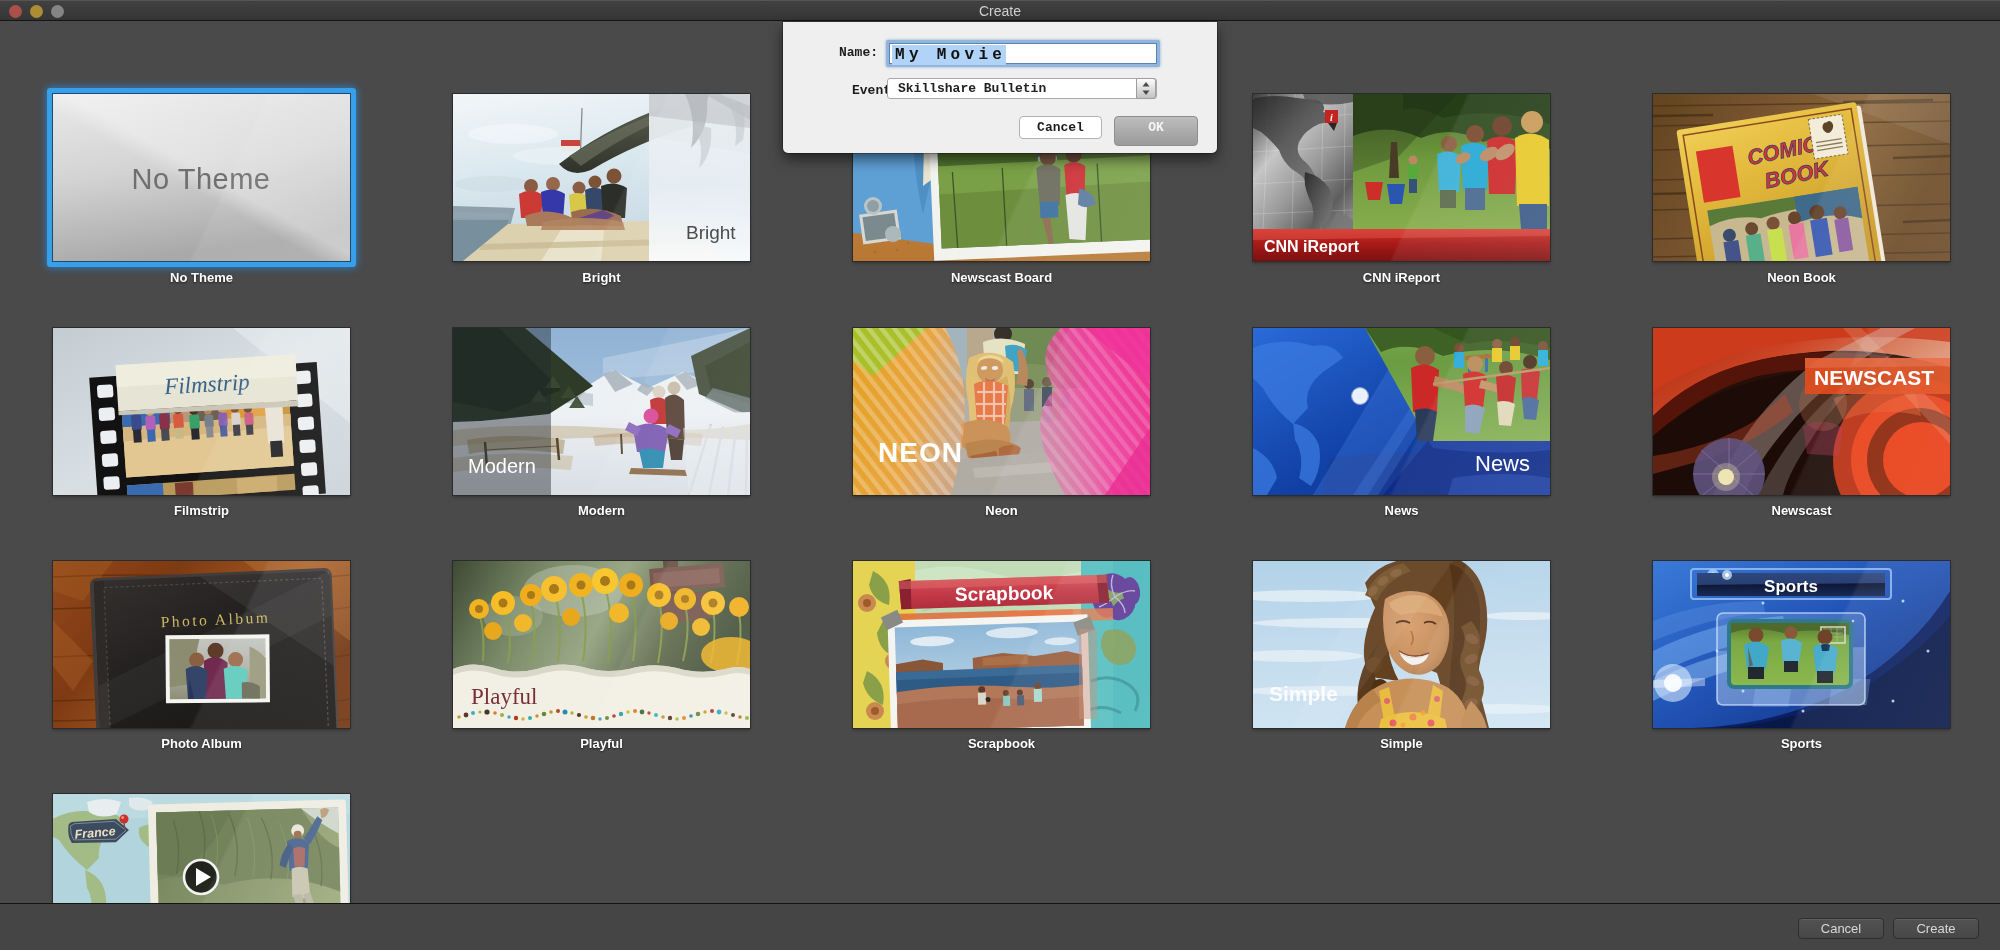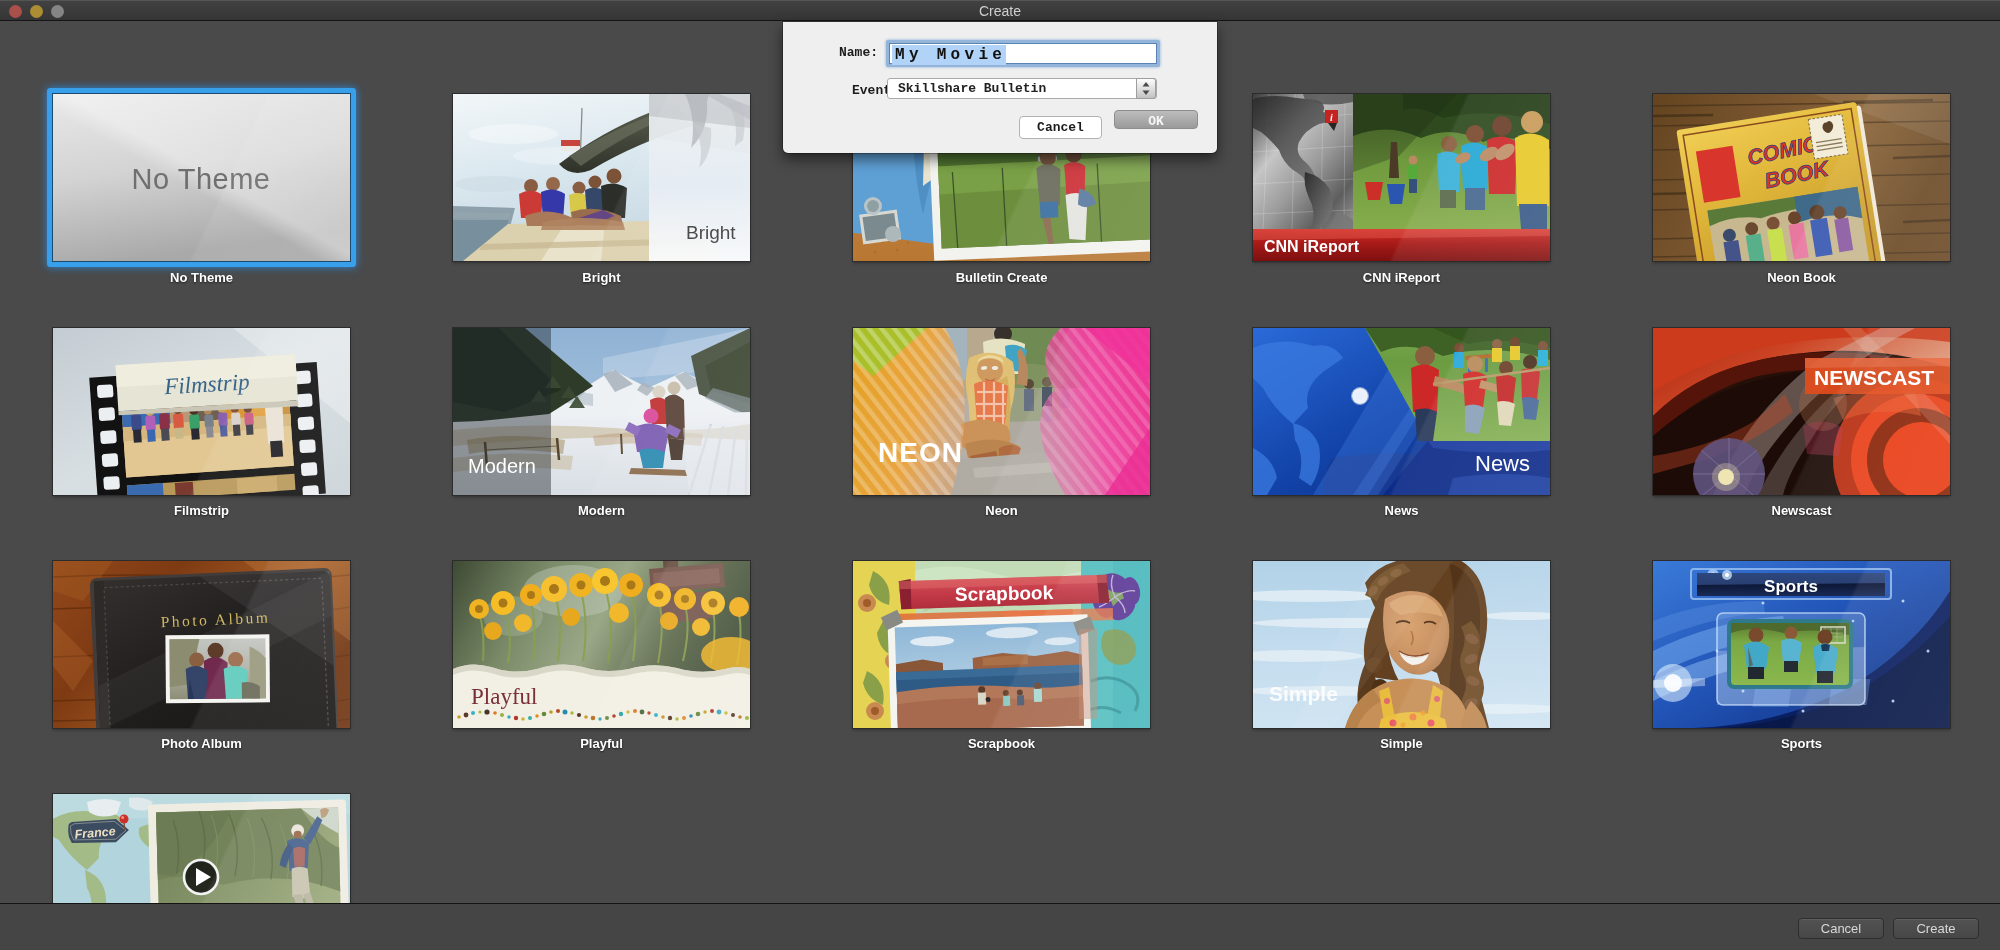--- a/index.html
+++ b/index.html
@@ -19,21 +19,21 @@
 
 #dlg { position:absolute; left:783px; top:22px; width:434px; height:131px; background:#efefef; border-radius:0 0 5px 5px; box-shadow:0 6px 14px rgba(0,0,0,.55), 0 0 0 1px rgba(0,0,0,.25); z-index:30; font-family:"Liberation Mono", monospace; }
 .dlab { position:absolute; color:#1c1c1c; font-size:13px; font-weight:700; }
 #nameField { position:absolute; left:886px; top:40px; width:274px; height:27px; border-radius:2px; background:#93b5da; box-shadow:0 0 3px rgba(100,155,215,.8); z-index:31; font-family:"Liberation Mono", monospace; }
 #nameInner { position:absolute; left:3px; top:3px; width:268px; height:21px; background:#fff; border:1px solid #5a82b4; }
 #nameInner .seltxt { position:absolute; left:2px; top:1px; background:#b2d3f8; color:#111; font-size:16px; font-weight:700; letter-spacing:4.3px; padding:1px 0 1px 3px; white-space:pre; }
 #eventField { position:absolute; left:887px; top:78px; width:270px; height:21px; background:#fff; border:1px solid #aaa; border-radius:3px; z-index:31; font-family:"Liberation Mono", monospace; }
 #eventField .etxt { position:absolute; left:10px; top:2px; color:#222; font-size:13px; font-weight:700; }
 #stepper { position:absolute; right:0px; top:-1px; width:20px; height:21px; border-radius:0 3px 3px 0; background:linear-gradient(#fdfdfd,#c2c2c2); border:1px solid #9e9e9e; }
 #dlgCancel { position:absolute; left:1019px; top:116px; width:83px; height:23px; background:#fff; border:1px solid #b2b2b2; border-radius:4px; z-index:31; color:#1c1c1c; font-size:13px; font-weight:700; text-align:center; line-height:21px; font-family:"Liberation Mono", monospace; }
-#dlgOK { position:absolute; left:1114px; top:110px; width:84px; height:19px; background:linear-gradient(#bdbdbd,#9a9a9a); border:1px solid #8e8e8e; border-radius:4px; z-index:31; color:#f6f6f6; font-size:13px; font-weight:700; text-align:center; line-height:21px; font-family:"Liberation Mono", monospace; }
+#dlgOK { position:absolute; left:1114px; top:116px; width:84px; height:30px; background:linear-gradient(#bdbdbd,#9a9a9a); border:1px solid #8e8e8e; border-radius:4px; z-index:31; color:#f6f6f6; font-size:13px; font-weight:700; text-align:center; line-height:21px; font-family:"Liberation Mono", monospace; }
 
 #botbar { position:absolute; left:0; top:903px; width:2000px; height:47px; background:#454545; border-top:1px solid #141414; z-index:15; }
 .bbtn { position:absolute; top:14px; height:21px; background:linear-gradient(#525252,#474747); border:1px solid #2e2e2e; border-radius:4px; color:#d8d8d8; font-size:13px; text-align:center; line-height:19px; box-shadow:inset 0 1px 0 rgba(255,255,255,.08); }
 </style>
 </head>
 <body>
 <div id="stage">
 
   <div class="thumb" id="t-notheme" style="left:53px; top:94px;">
     <svg width="297" height="167" viewBox="0 0 297 167">
@@ -1265,21 +1265,21 @@
       <circle cx="148" cy="83" r="17" fill="#0d0d0d" opacity="0.8"></circle>
       <circle cx="148" cy="83" r="17" fill="none" stroke="#f2f2f2" stroke-width="2.6"></circle>
       <path d="M143 74 L158 83 L143 92 Z" fill="#ffffff"></path>
     </svg>
   </div>
 
   <div id="sel"></div>
 
   <div class="lab" style="left:53px; top:270px;">No Theme</div>
   <div class="lab" style="left:453px; top:270px;">Bright</div>
-  <div class="lab" style="left:853px; top:270px;">Bulletin Create</div>
+  <div class="lab" style="left:853px; top:270px;">Newscast Board</div>
   <div class="lab" style="left:1253px; top:270px;">CNN iReport</div>
   <div class="lab" style="left:1653px; top:270px;">Neon Book</div>
 
   <div class="lab" style="left:53px; top:503px;">Filmstrip</div>
   <div class="lab" style="left:453px; top:503px;">Modern</div>
   <div class="lab" style="left:853px; top:503px;">Neon</div>
   <div class="lab" style="left:1253px; top:503px;">News</div>
   <div class="lab" style="left:1653px; top:503px;">Newscast</div>
 
   <div class="lab" style="left:53px; top:736px;">Photo Album</div>

